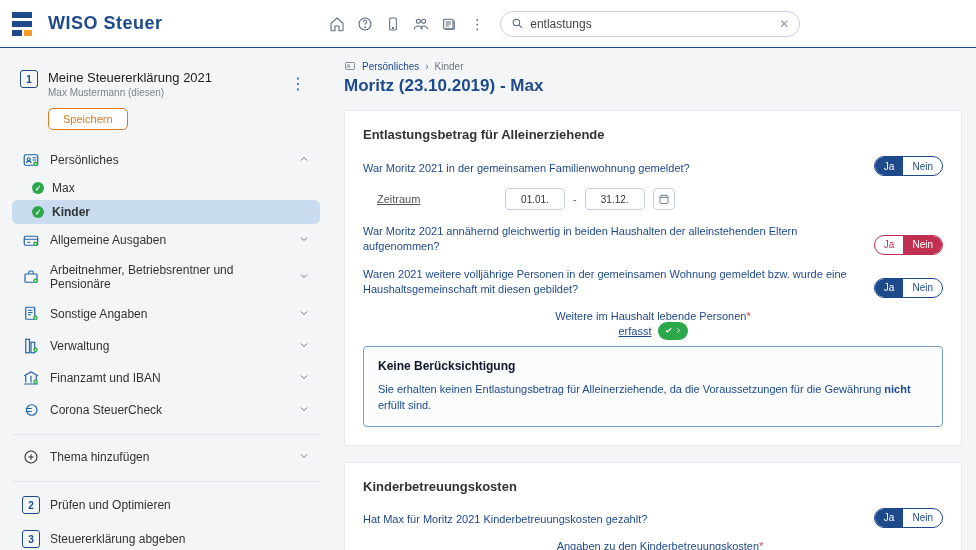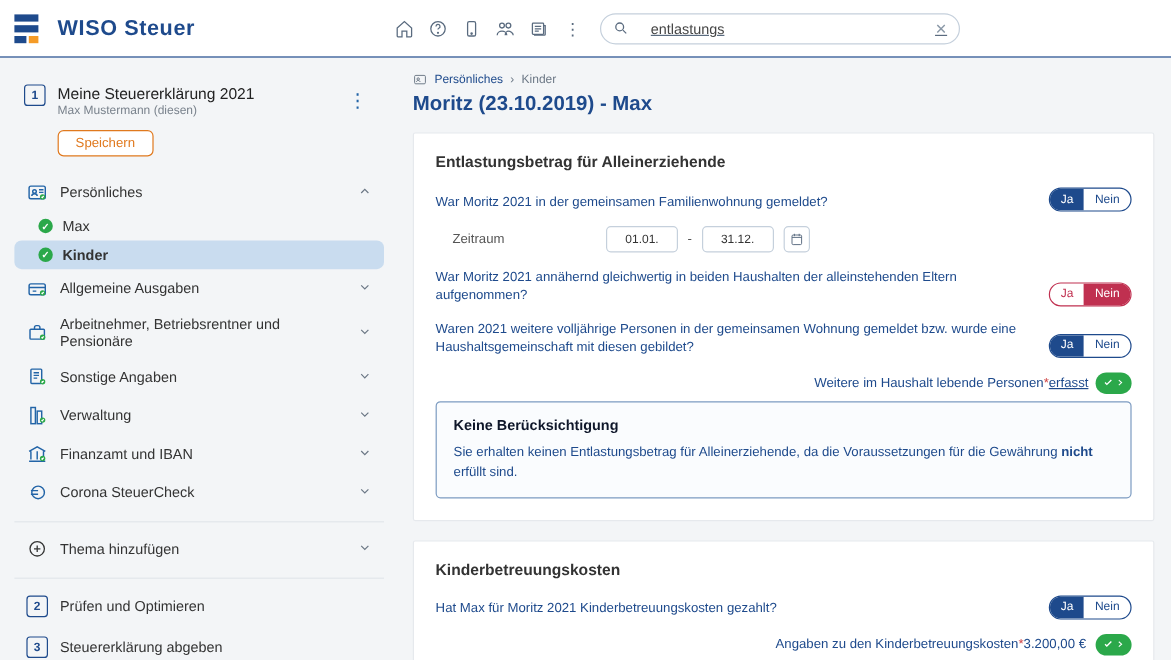--- a/index.html
+++ b/index.html
@@ -56,22 +56,21 @@
     }
     .searchbox {
       display:flex; align-items:center;
       width: 300px; height: 26px;
       border: 1px solid #c5d0dc;
       border-radius: 13px;
       padding: 0 10px;
       margin-left: 6px;
       background:#fff;
       color:#5a6b7f;
-      gap:18px;
-      text-decoration:underline;
+      gap:6px;
     }
     .searchbox input {
       flex:1; border:none; outline:none; font-size:12px; color:#444;
       background:transparent;
     }
     .searchbox .clear { cursor:pointer; font-size:12px; color:#8a98a7; }
 
     
     .layout { display:flex; height: calc(100% - 48px); }
     .sidebar {
@@ -169,34 +168,34 @@
     }
 
     .infobox {
       border:1px solid #7c9bc1; border-radius:4px; padding:12px 14px; margin-top:6px;
       background:#fafcfe;
     }
     .infobox h4 { font-size:12px; color:#0f172a; font-weight:700; margin-bottom:8px; }
     .infobox p { font-size:11px; color:#1E4A8C; line-height:1.5; }
 
     .result-row {
-      display:flex; align-items:center; justify-content:flex-end;
-      margin-top:6px; font-size:11px;
+      display:flex; align-items:center; justify-content:flex-start;
+      margin-top:6px; font-size:11px;flex-direction:column;
     }
     .erfasst { color:#1E4A8C; margin-right:6px;text-decoration:underline; }
     .round-btn {
       display:inline-flex; align-items:center; gap:2px;
       width:30px; height:18px; border-radius:9px;
       background:#2ba84a; color:#fff; justify-content:center; cursor:pointer;
     }
     .round-btn svg { flex-shrink:0; }
 
     .amount { color:#1E4A8C; margin-right:8px; }
     .indent-row { padding-left:14px; font-size:11px; color:#333; }
-    .period-label { width: 120px; }
+    .period-label { width: 120px; text-decoration: underline; }
   </style>
 </head>
 <body>
 
 <div class="header">
   <div class="logo">
     <div class="logo-mark">
       <span class="r1"></span>
         <span class="r2"></span>
         <span class="r3"></span>

